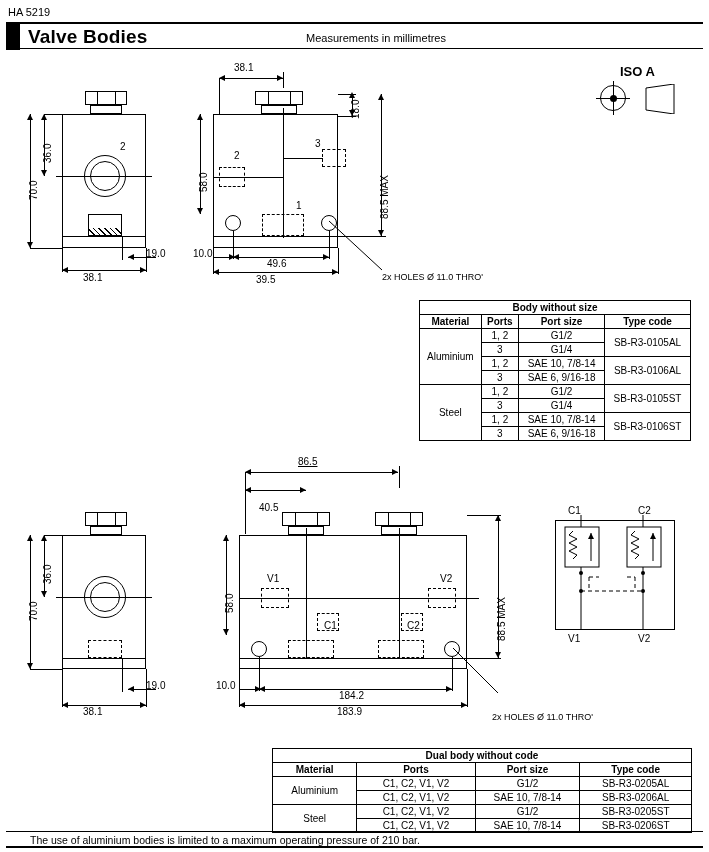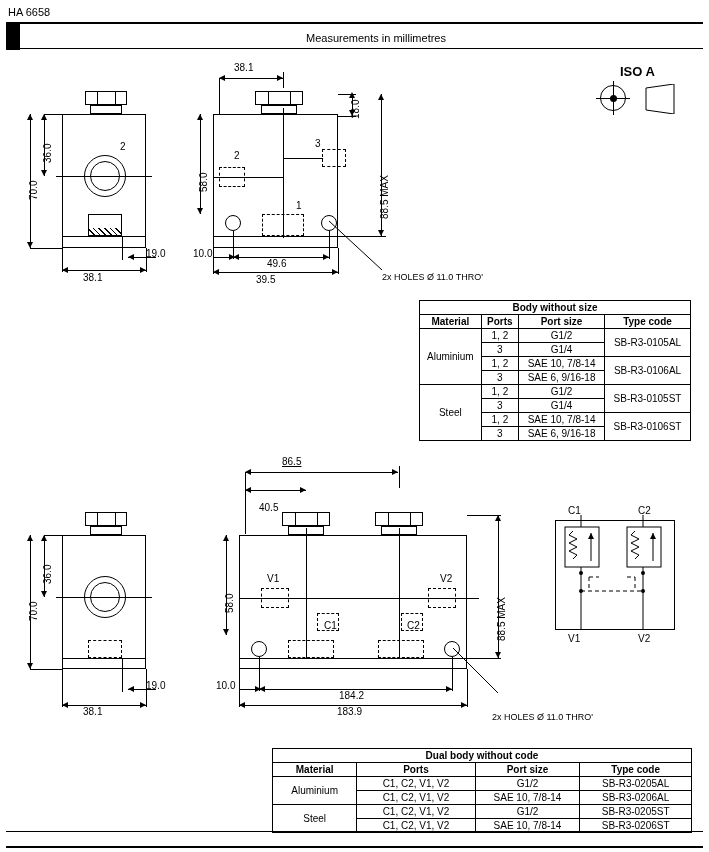--- a/index.html
+++ b/index.html
@@ -73,23 +73,24 @@
   .footer-text{position:absolute;left:30px;top:834px;font-size:10.5px;}
 
   
   .iso-label{position:absolute;font-size:13px;font-weight:bold;}
 </style>
 </head>
 <body>
 
 <div class="page">
 
-  <div class="doc-code">HA 6658</div>
+  <div class="doc-code">HA 5219</div>
   <div class="header-rule"></div>
   <div class="left-bar"></div>
+  <div class="title">Valve Bodies</div>
   <div class="subtitle">Measurements in millimetres</div>
   <div class="header-rule2"></div>
 
   <div class="iso-label" style="left:620px;top:64px;">ISO A</div>
   <div class="circle" style="left:600px;top:85px;width:26px;height:26px;"></div>
   <div class="ln h1" style="left:596px;top:98px;width:34px;"></div>
   <div class="ln v1" style="left:613px;top:81px;height:34px;"></div>
   <div class="circle" style="left:610px;top:95px;width:7px;height:7px;background:#000;border:none;"></div>
   <svg style="position:absolute;left:644px;top:84px;" width="34" height="30">
     <polygon points="2,4 2,26 30,30 30,0" fill="none" stroke="#000" stroke-width="1"></polygon>
@@ -327,21 +328,21 @@
   <div class="circle" style="left:251px;top:641px;width:16px;height:16px;"></div>
   <div class="circle" style="left:444px;top:641px;width:16px;height:16px;"></div>
   <svg style="position:absolute;left:450px;top:645px;" width="70" height="60">
     <line x1="3" y1="3" x2="48" y2="48" stroke="#000" stroke-width="1"></line>
   </svg>
   <div class="lbl9" style="left:492px;top:712px;">2x HOLES Ø 11.0 THRO'</div>
 
   <div class="dimline" style="left:245px;top:472px;width:153px;"></div>
   <div class="arrowL" style="left:245px;top:469px;"></div>
   <div class="arrowR" style="left:392px;top:469px;"></div>
-  <div class="lbl" style="left:282px;top:456px;text-decoration:underline;">86.5</div>
+  <div class="lbl" style="left:298px;top:456px;text-decoration:underline;">86.5</div>
   <div class="ln v1" style="left:245px;top:472px;height:62px;"></div>
   <div class="ln v1" style="left:399px;top:466px;height:22px;"></div>
 
   <div class="dimline" style="left:245px;top:490px;width:61px;"></div>
   <div class="arrowL" style="left:245px;top:487px;"></div>
   <div class="arrowR" style="left:300px;top:487px;"></div>
   <div class="lbl" style="left:259px;top:502px;">40.5</div>
 
   <div class="dimv" style="left:226px;top:535px;height:100px;"></div>
   <div class="arrowU" style="left:223px;top:535px;"></div>
@@ -445,15 +446,16 @@
     </tr>
     <tr>
       <td>C1, C2, V1, V2</td>
       <td>SAE 10, 7/8-14</td>
       <td>SB-R3-0206ST</td>
     </tr>
   </tbody>
     </table>
 
   <div class="footer-rule"></div>
+  <div class="footer-text">The use of aluminium bodies is limited to a maximum operating pressure of 210 bar.</div>
   <div class="footer-rule2"></div>
 
 </div>
 
 </body></html>

